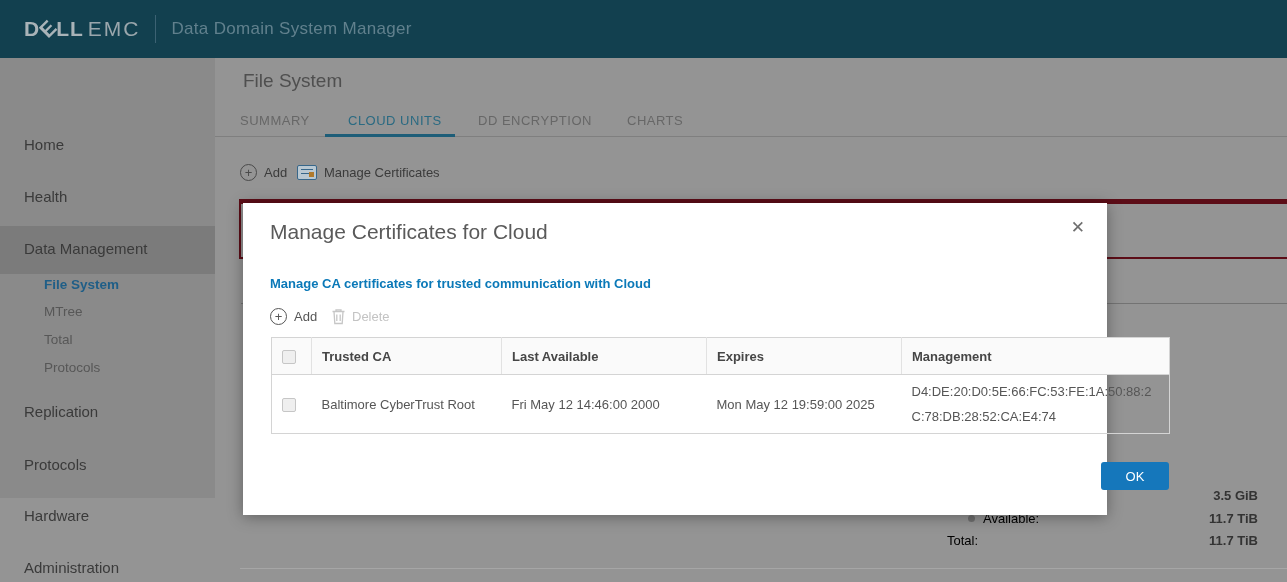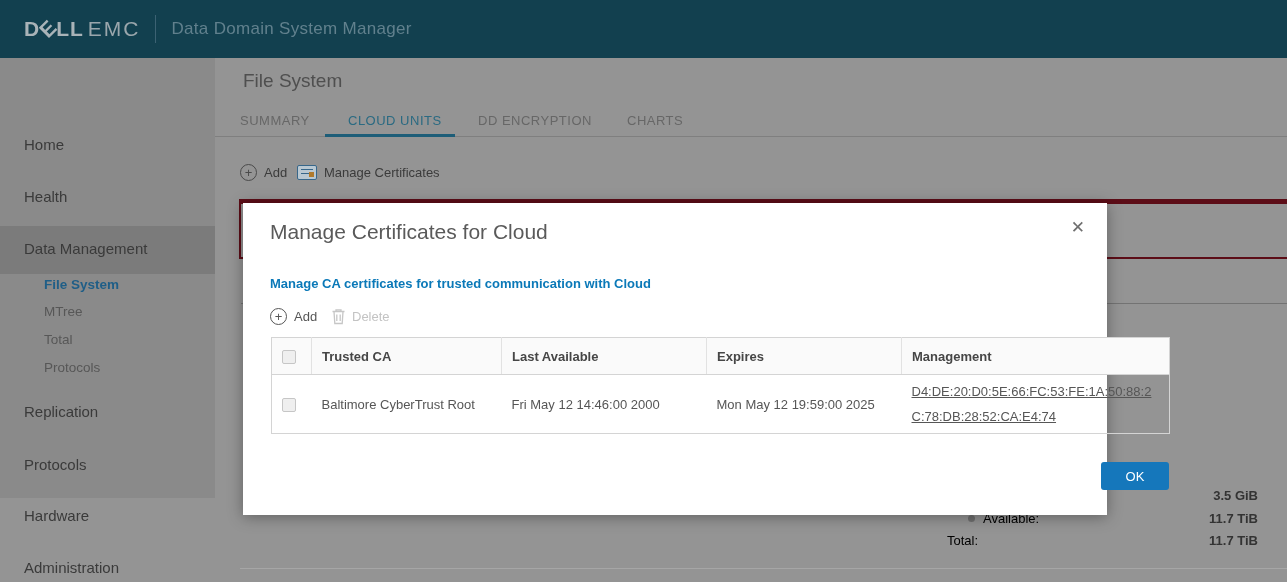--- a/index.html
+++ b/index.html
@@ -56,21 +56,21 @@
   .modal-subtitle { position:absolute; left:27px; top:73px; font-size:13px; font-weight:bold; color:#0b79b8; }
   .m-add { position:absolute; left:27px; top:105px; display:flex; align-items:center; gap:7px; font-size:13px; color:#565656; cursor:pointer; }
   .m-add .plus-circle { border-color:#565656; color:#565656; }
   .m-del { position:absolute; left:88px; top:105px; display:flex; align-items:center; gap:6px; font-size:13px; color:#c3c3c3; cursor:default; }
   .cert-table { position:absolute; left:28px; top:134px; width:898px; border-collapse:collapse; table-layout:fixed;
     border:1px solid #d4d4d4; }
   .cert-table th { height:37px; background:#fafafa; text-align:left; font-size:13px; font-weight:bold; color:#464646;
     padding-left:10px; border-bottom:1px solid #d4d4d4; border-left:1px solid #e2e2e2; }
   .cert-table th:first-child { border-left:none; }
   .cert-table td { height:59px; font-size:13px; color:#565656; padding-left:10px; vertical-align:middle; }
-  .fp-cell { word-break:break-all; line-height:25px; padding-right:14px;text-decoration:underline; }
+  .fp-cell { word-break:break-all; line-height:25px; padding-right:14px; }
   .cb { display:inline-block; width:14px; height:14px; border:1px solid #c6c6c6; background:#efefef; border-radius:2px; vertical-align:middle; cursor:pointer; }
   .ok-btn { position:absolute; left:858px; top:259px; width:68px; height:28px; background:#1577bb; color:#fff;
     border:none; border-radius:3px; font-size:13px; font-family:"Liberation Sans",sans-serif; cursor:pointer; }
 </style>
 </head>
 <body>
 
 <div id="screen">
 
   <div class="app-header">

